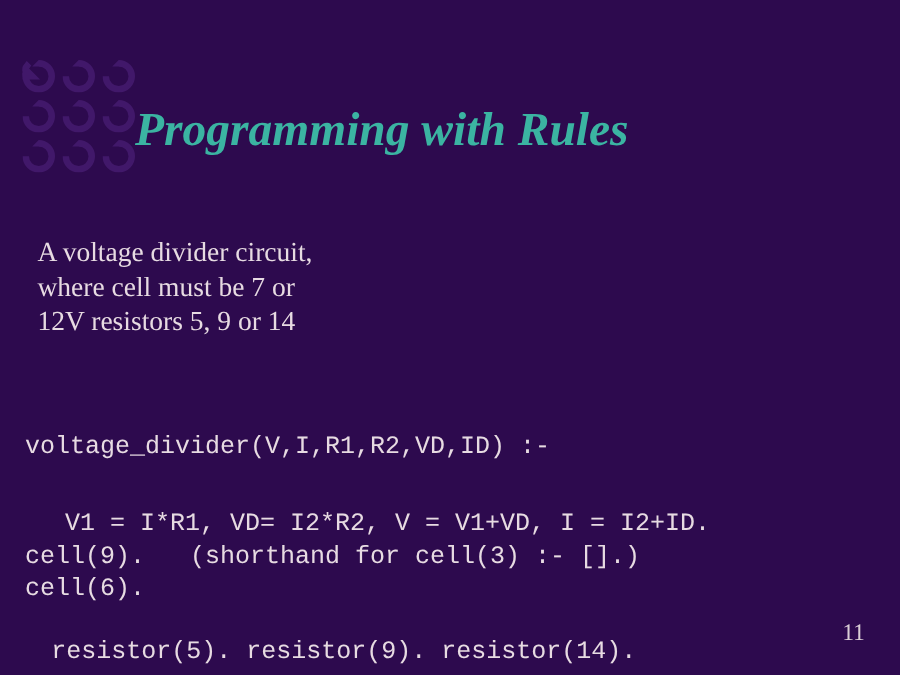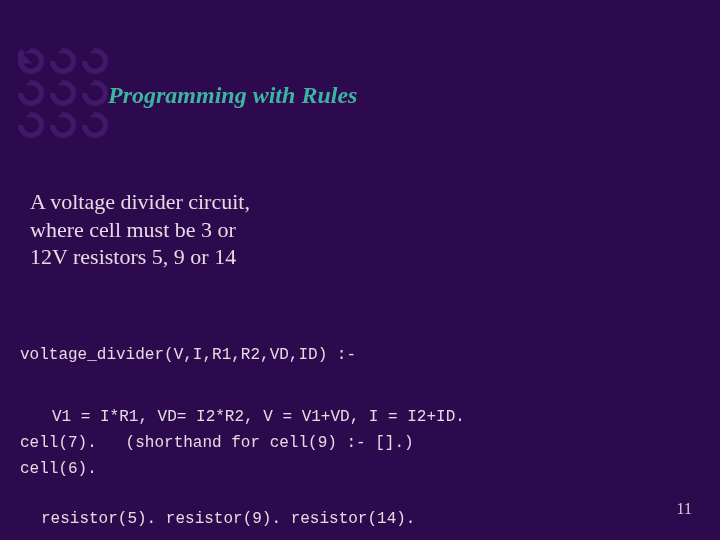--- a/index.html
+++ b/index.html
@@ -24,55 +24,55 @@
     width: 100%;
     height: 100%;
     opacity: 0.45;
   }
   .icon-grid svg { width: 100%; height: 100%; display: block; }
   .title {
     position: absolute;
     top: 82px;
     left: 108px;
     font-style: italic;
-    font-size: 24px;
+    font-size: 38px;
     color: #3bb4a2;
     font-family: 'Times New Roman', Times, serif;
   }
   .desc {
     position: absolute;
     top: 188px;
     left: 30px;
     width: 230px;
     color: #e7dbe2;
     font-size: 22px;
     font-family: 'Times New Roman', Times, serif;
     line-height: 1.25;
   }
   .code {
     position: absolute;
     left: 20px;
     right: 20px;
     color: #e7dbe2;
     font-family: 'Courier New', Courier, monospace;
-    font-size: 16px;
+    font-size: 20px;
     white-space: pre;
   }
   .code1 { top: 346px; }
   .code2 { top: 408px; left: 52px; }
   .code3 { top: 434px; }
   .code4 { top: 460px; }
   .code5 { top: 510px; margin-left: 21px; }
   .pagenum {
     position: absolute;
     bottom: 22px;
     right: 28px;
     color: #d9cdd5;
     font-family: 'Times New Roman', Times, serif;
-    font-size: 16px;
+    font-size: 19px;
   }
 </style>
 </head>
 <body>
 
 <div class="icon-wrap">
   <div class="icon-grid">
     <svg viewBox="0 0 10 10">
         <path d="M5 1 A4 4 0 1 1 1 5 L3 5 L0 2 M1 5 L-2 5" fill="none" stroke="#5b2a8c" stroke-width="2"></path>
         <path d="M2 1 A4 4 0 0 0 1 5" fill="none" stroke="#5b2a8c" stroke-width="2"></path>
@@ -108,21 +108,21 @@
       </svg>
     <svg viewBox="0 0 10 10">
         <path d="M5 1 A4 4 0 1 1 1 5" fill="none" stroke="#5b2a8c" stroke-width="2"></path>
         <polygon points="5,0 7,2 3,2" fill="#5b2a8c"></polygon>
       </svg>
   </div>
 </div>
 
 <h1 class="title">Programming with Rules</h1>
 
-<p class="desc">A voltage divider circuit, where cell must be 3 or 12V resistors 5, 9 or 14</p>
+<p class="desc">A voltage divider circuit, where cell must be 7 or 12V resistors 5, 9 or 14</p>
 
 <div class="code code1">voltage_divider(V,I,R1,R2,VD,ID) :-</div>
 <div class="code code2">V1 = I*R1, VD= I2*R2, V = V1+VD, I = I2+ID.</div>
-<div class="code code3">cell(7).   (shorthand for cell(9) :- [].)</div>
+<div class="code code3">cell(9).   (shorthand for cell(3) :- [].)</div>
 <div class="code code4">cell(6).</div>
 <div class="code code5">resistor(5). resistor(9). resistor(14).</div>
 
 <div class="pagenum">11</div>
 
 </body></html>

